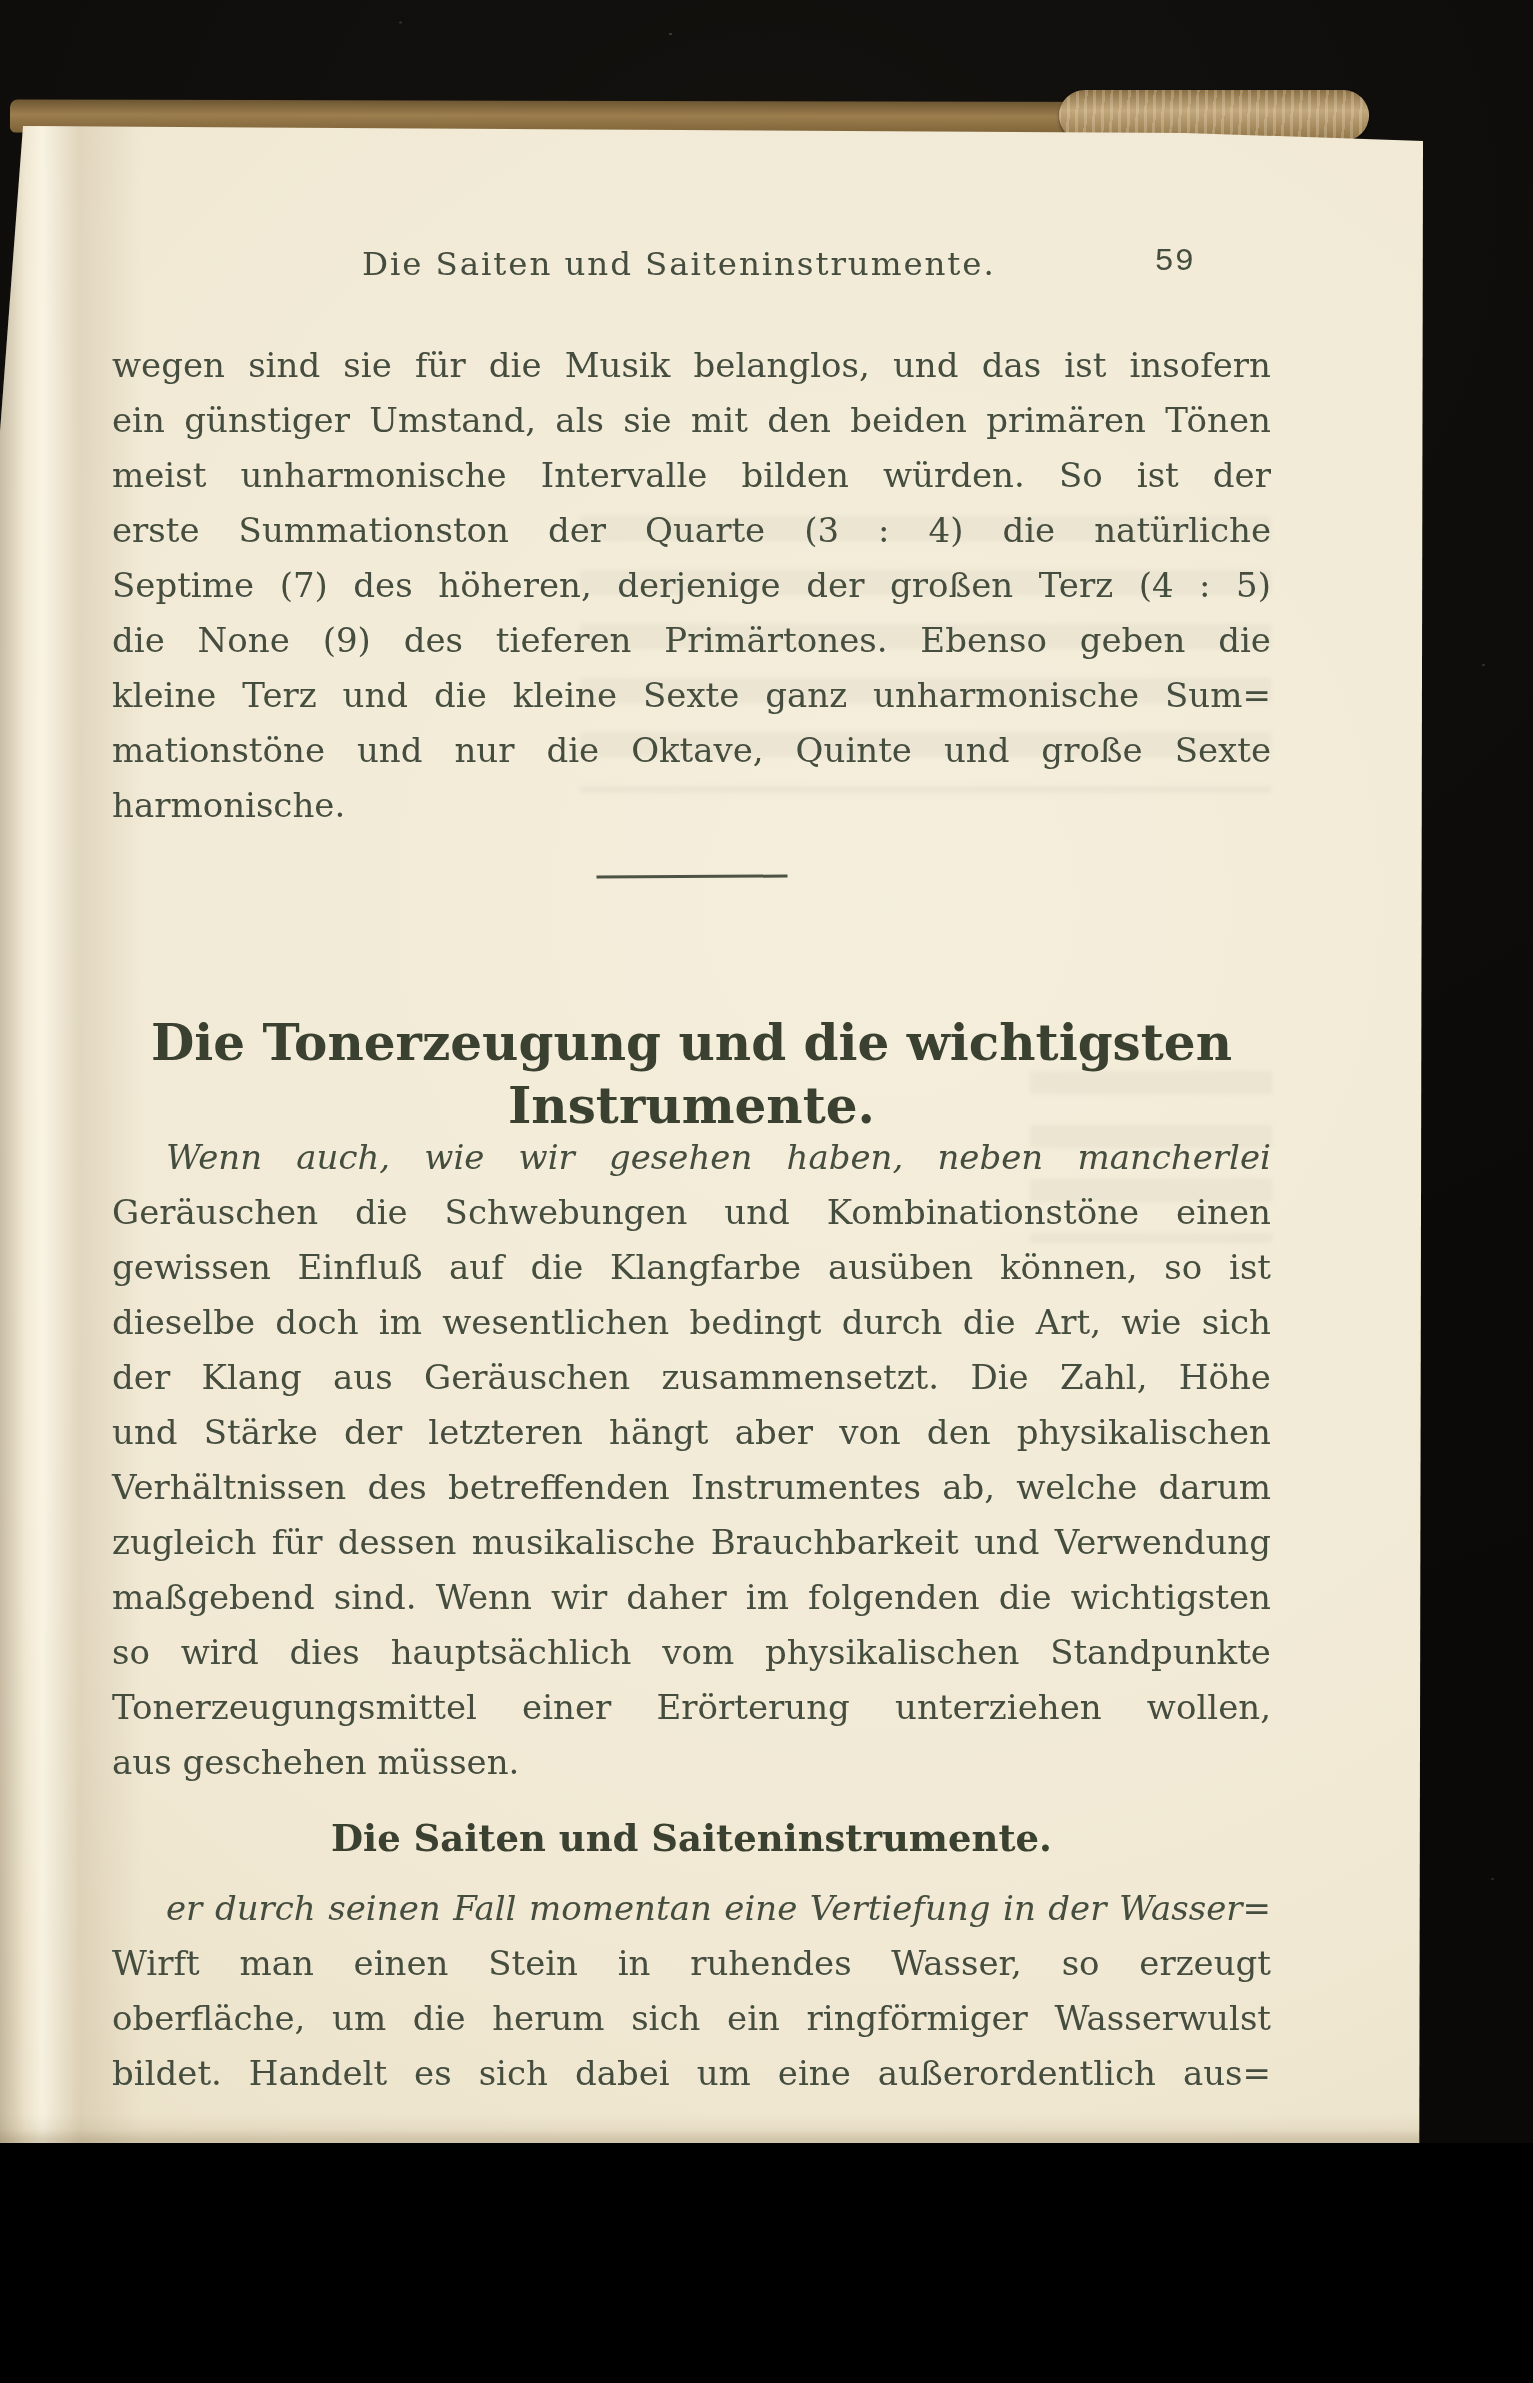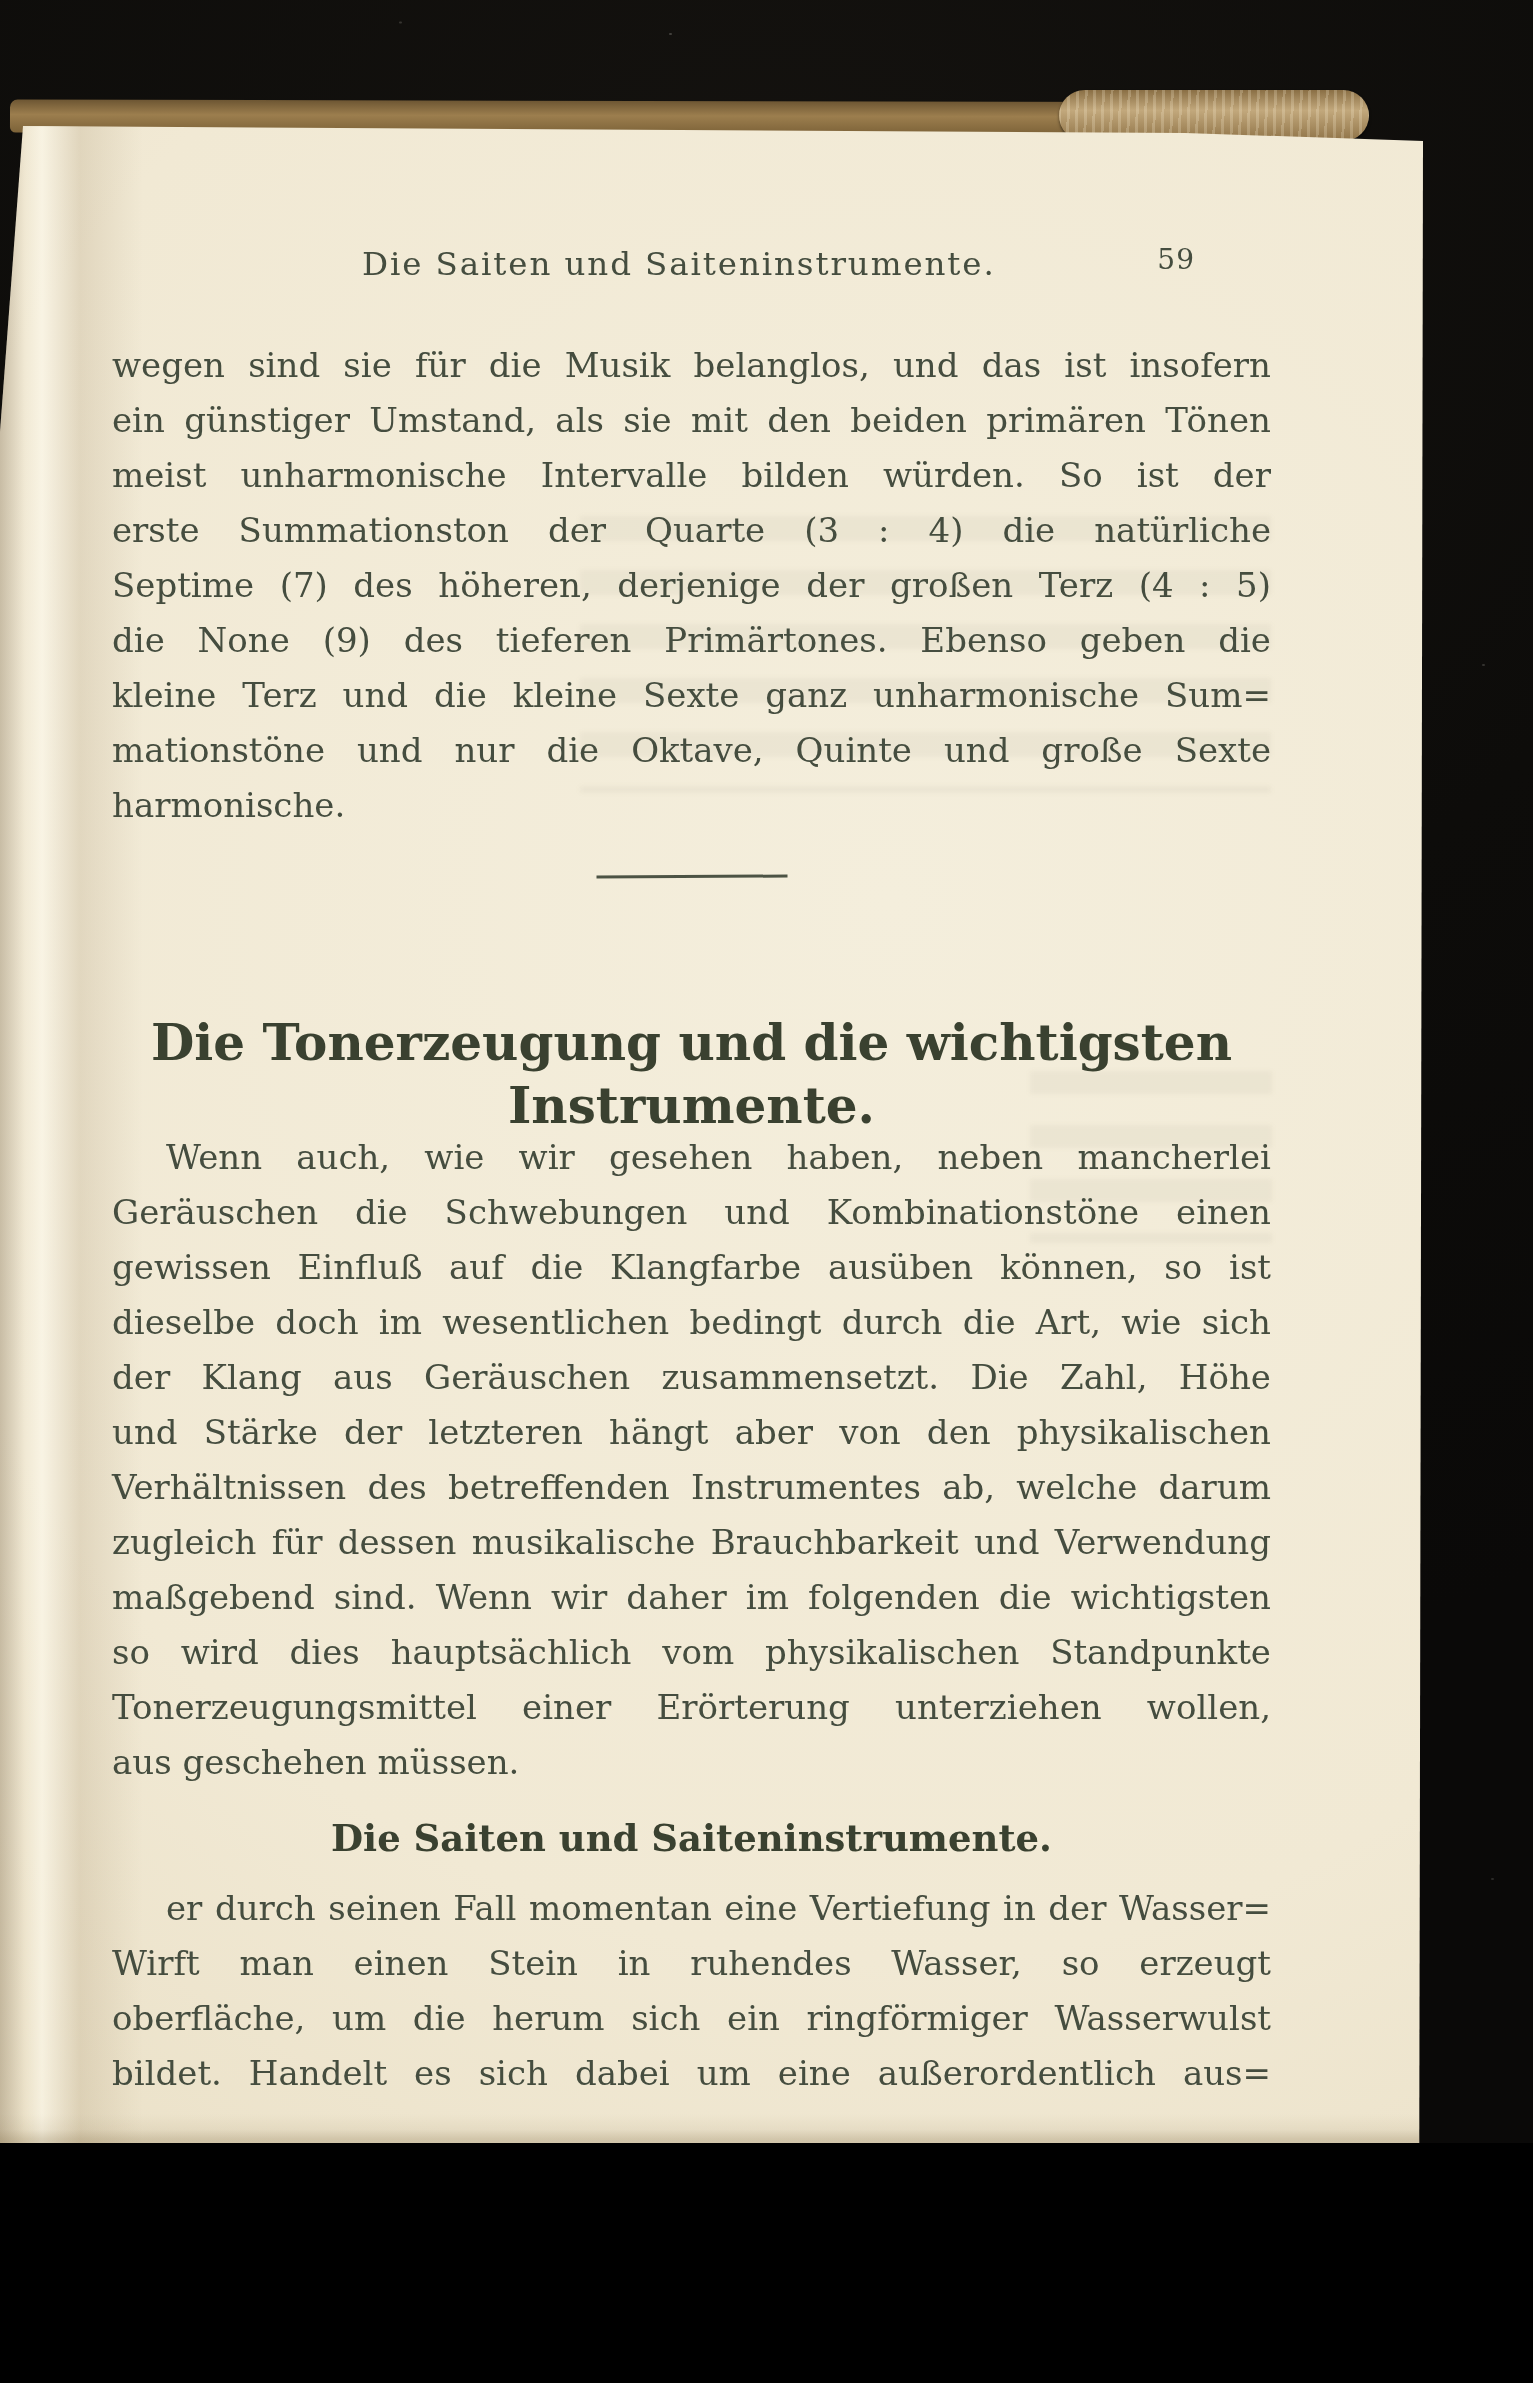--- a/index.html
+++ b/index.html
@@ -46,25 +46,25 @@
       linear-gradient(0deg, rgba(124,102,62,.25) 0 3.8px, rgba(124,102,62,.08) 13.4px, rgba(124,102,62,0) 29px),
       linear-gradient(270deg, rgba(124,102,62,.22) 0 4.8px, rgba(124,102,62,.06) 15.3px, rgba(124,102,62,0) 32.5px),
       linear-gradient(90deg, rgba(105,85,55,.30) 0, rgba(233,222,196,0) 25px, rgba(255,252,240,.55) 42px, rgba(140,115,75,.16) 80px, rgba(140,115,75,0) 143px),
       radial-gradient(120% 90% at 58% 42%, #f4eedc 0%, #f1e9d4 55%, #e6dbbf 100%);
   }
   
   .content{position:absolute;left:112px;top:0;width:1159px;color:#454d3f;}
   .runhead{position:absolute;top:245px;left:0;width:100%;height:50px;}
   .runtitle{position:absolute;left:50%;top:0;transform:translateX(-52%);
     font-size:32.5px;letter-spacing:1.9px;white-space:nowrap;}
-  .pagenum{position:absolute;right:76px;top:-1.9px;font-size:28px;letter-spacing:1px;}
+  .pagenum{position:absolute;right:76px;top:-1.9px;font-size:32px;letter-spacing:1px;font-family:Liberation Mono, monospace;}
   .para{position:absolute;left:0;width:100%;font-size:34px;line-height:55px;}
   .tline{text-align:justify;text-align-last:justify;}
   .endleft .tline:last-child{text-align-last:left;}
-  .indent .tline:first-child{text-indent:54px;}
+  .indent .tline:first-child{text-indent:54px;font-style:italic;}
   .p1{top:338px;}
   .p2{top:1130px;}
   .p3{top:1881px;line-height:55px;}
   .divider{position:absolute;top:875px;left:50%;width:191px;height:2.9px;
     background:#4c5344;transform:translateX(-50%) rotate(-0.3deg);}
   .h1{position:absolute;top:983px;left:0;width:100%;
     font-size:50px;line-height:63px;font-weight:bold;color:#3a4130;margin-top:28px;}
   .h1 .tline{text-align:center;text-align-last:center;}
   .h2{position:absolute;top:1816px;left:0;width:100%;text-align:center;
     font-size:37px;font-weight:bold;color:#3a4130;}

